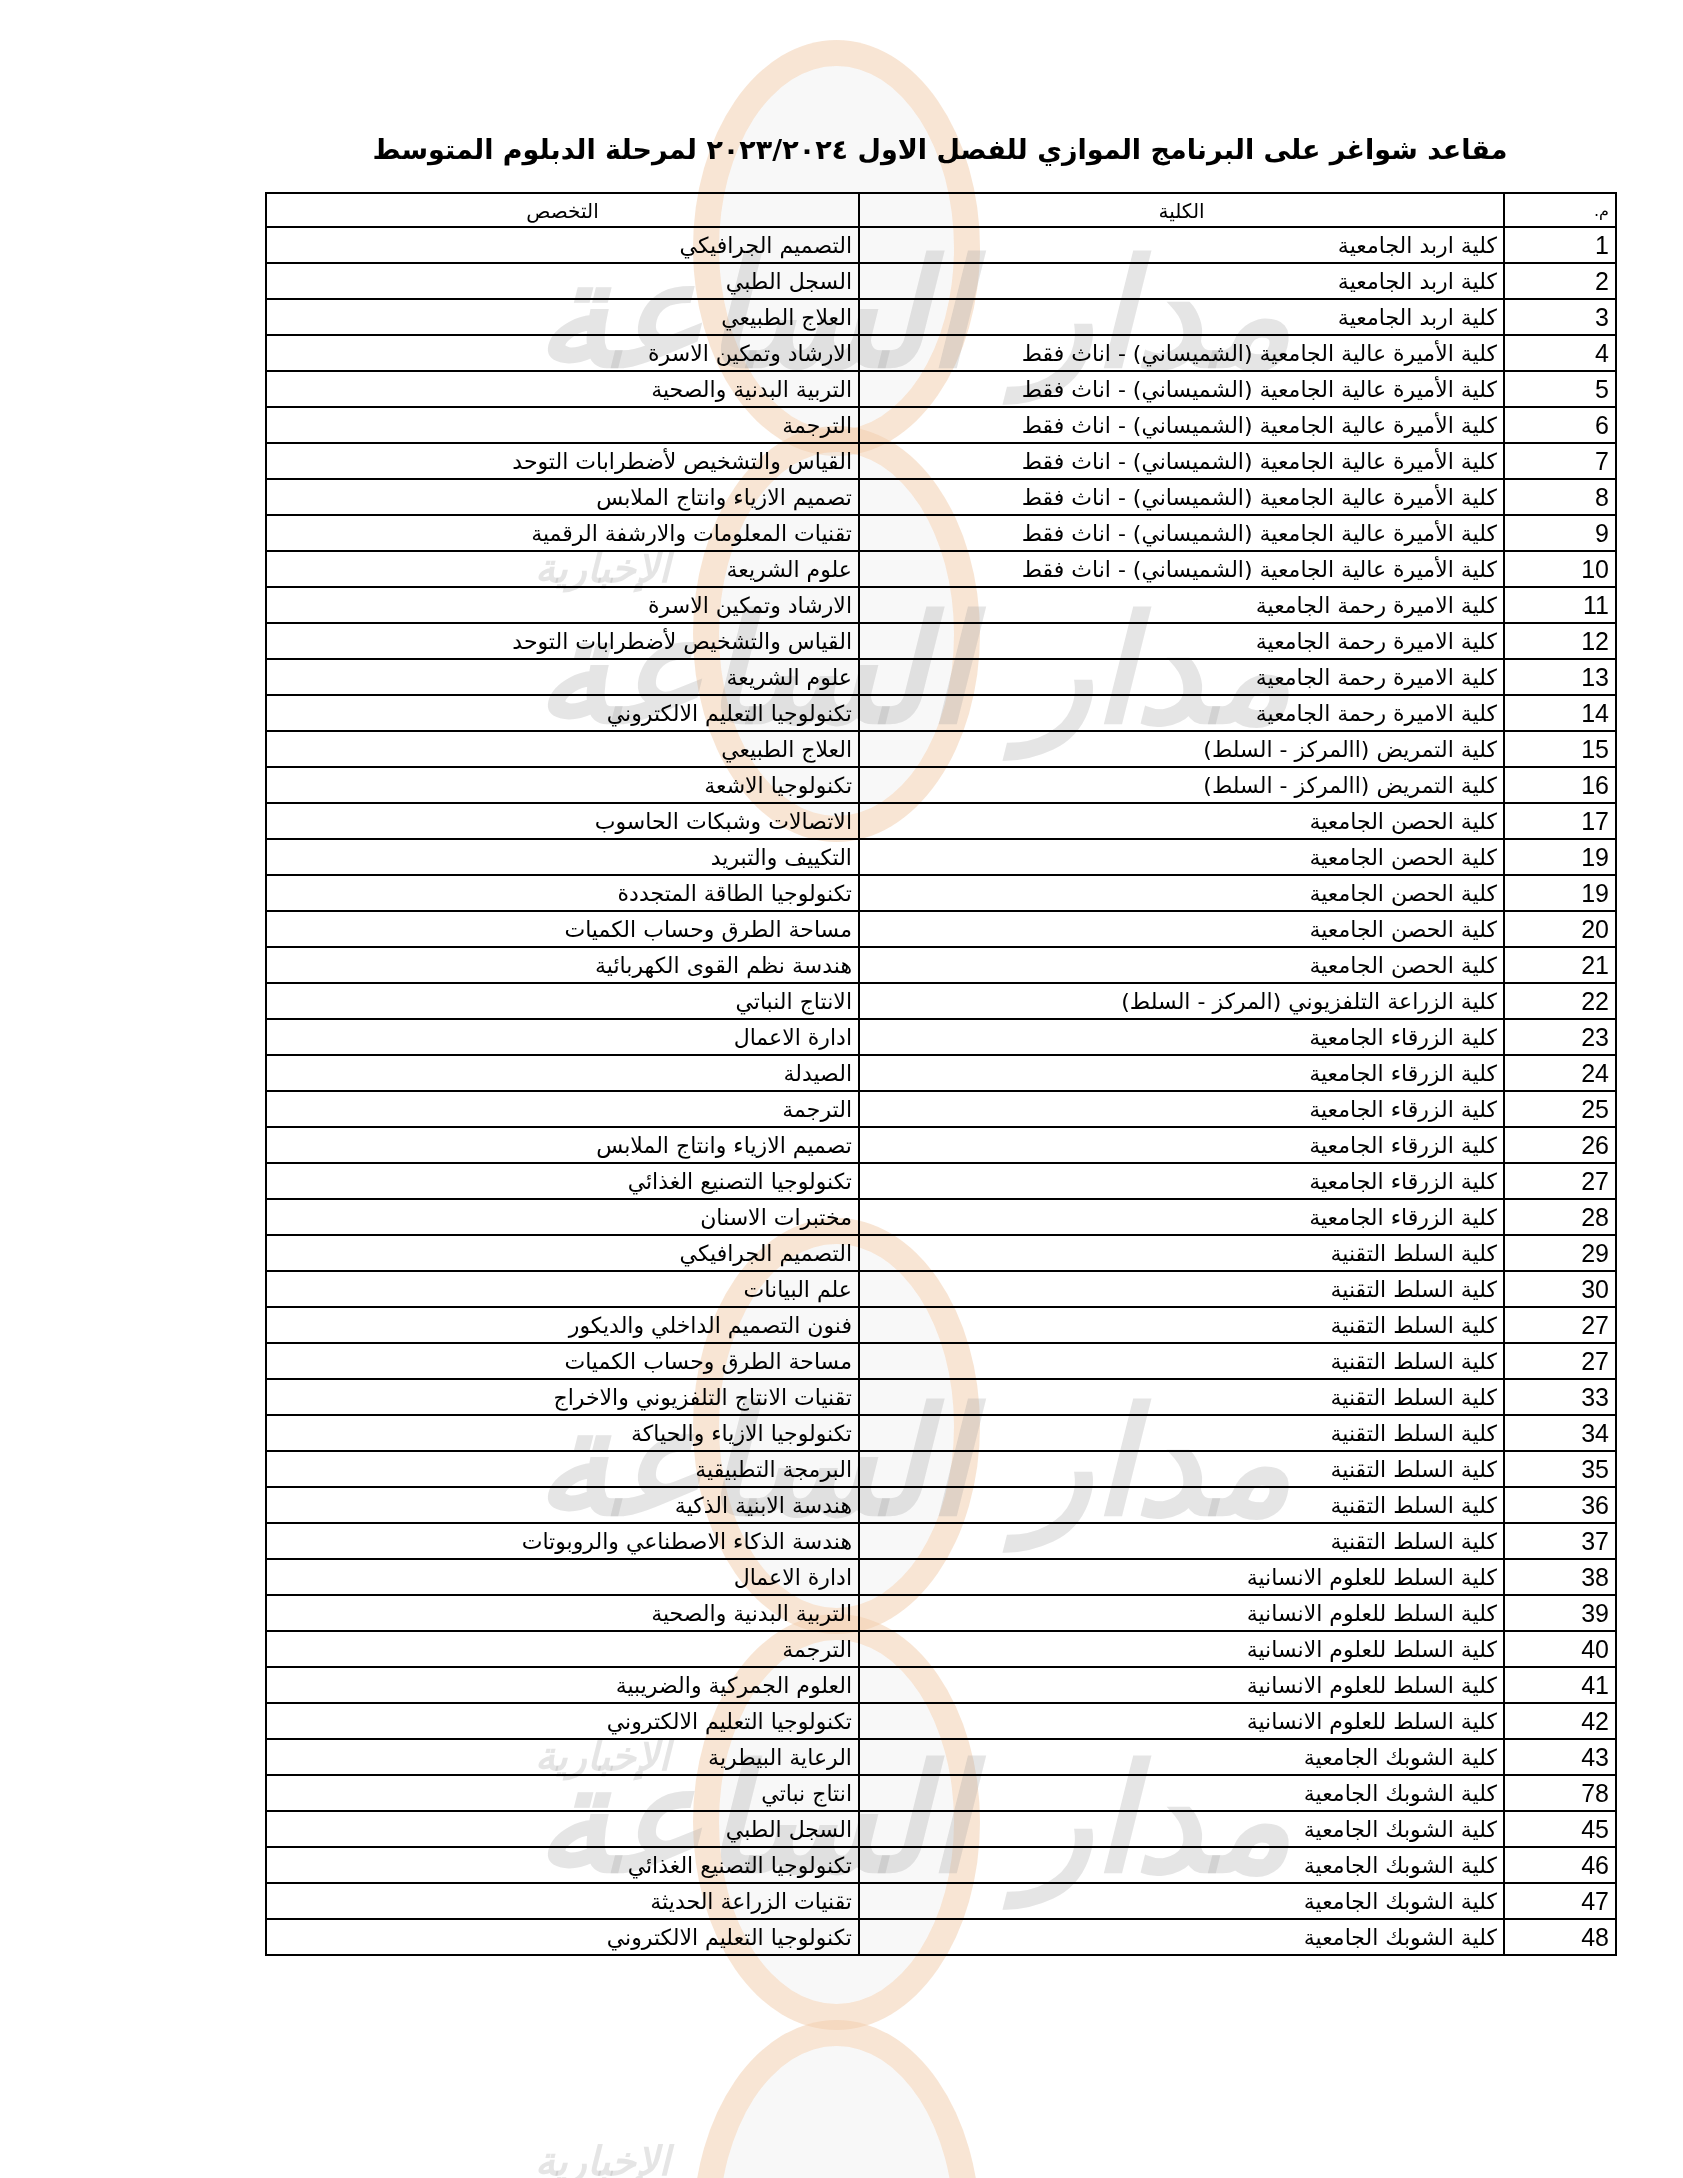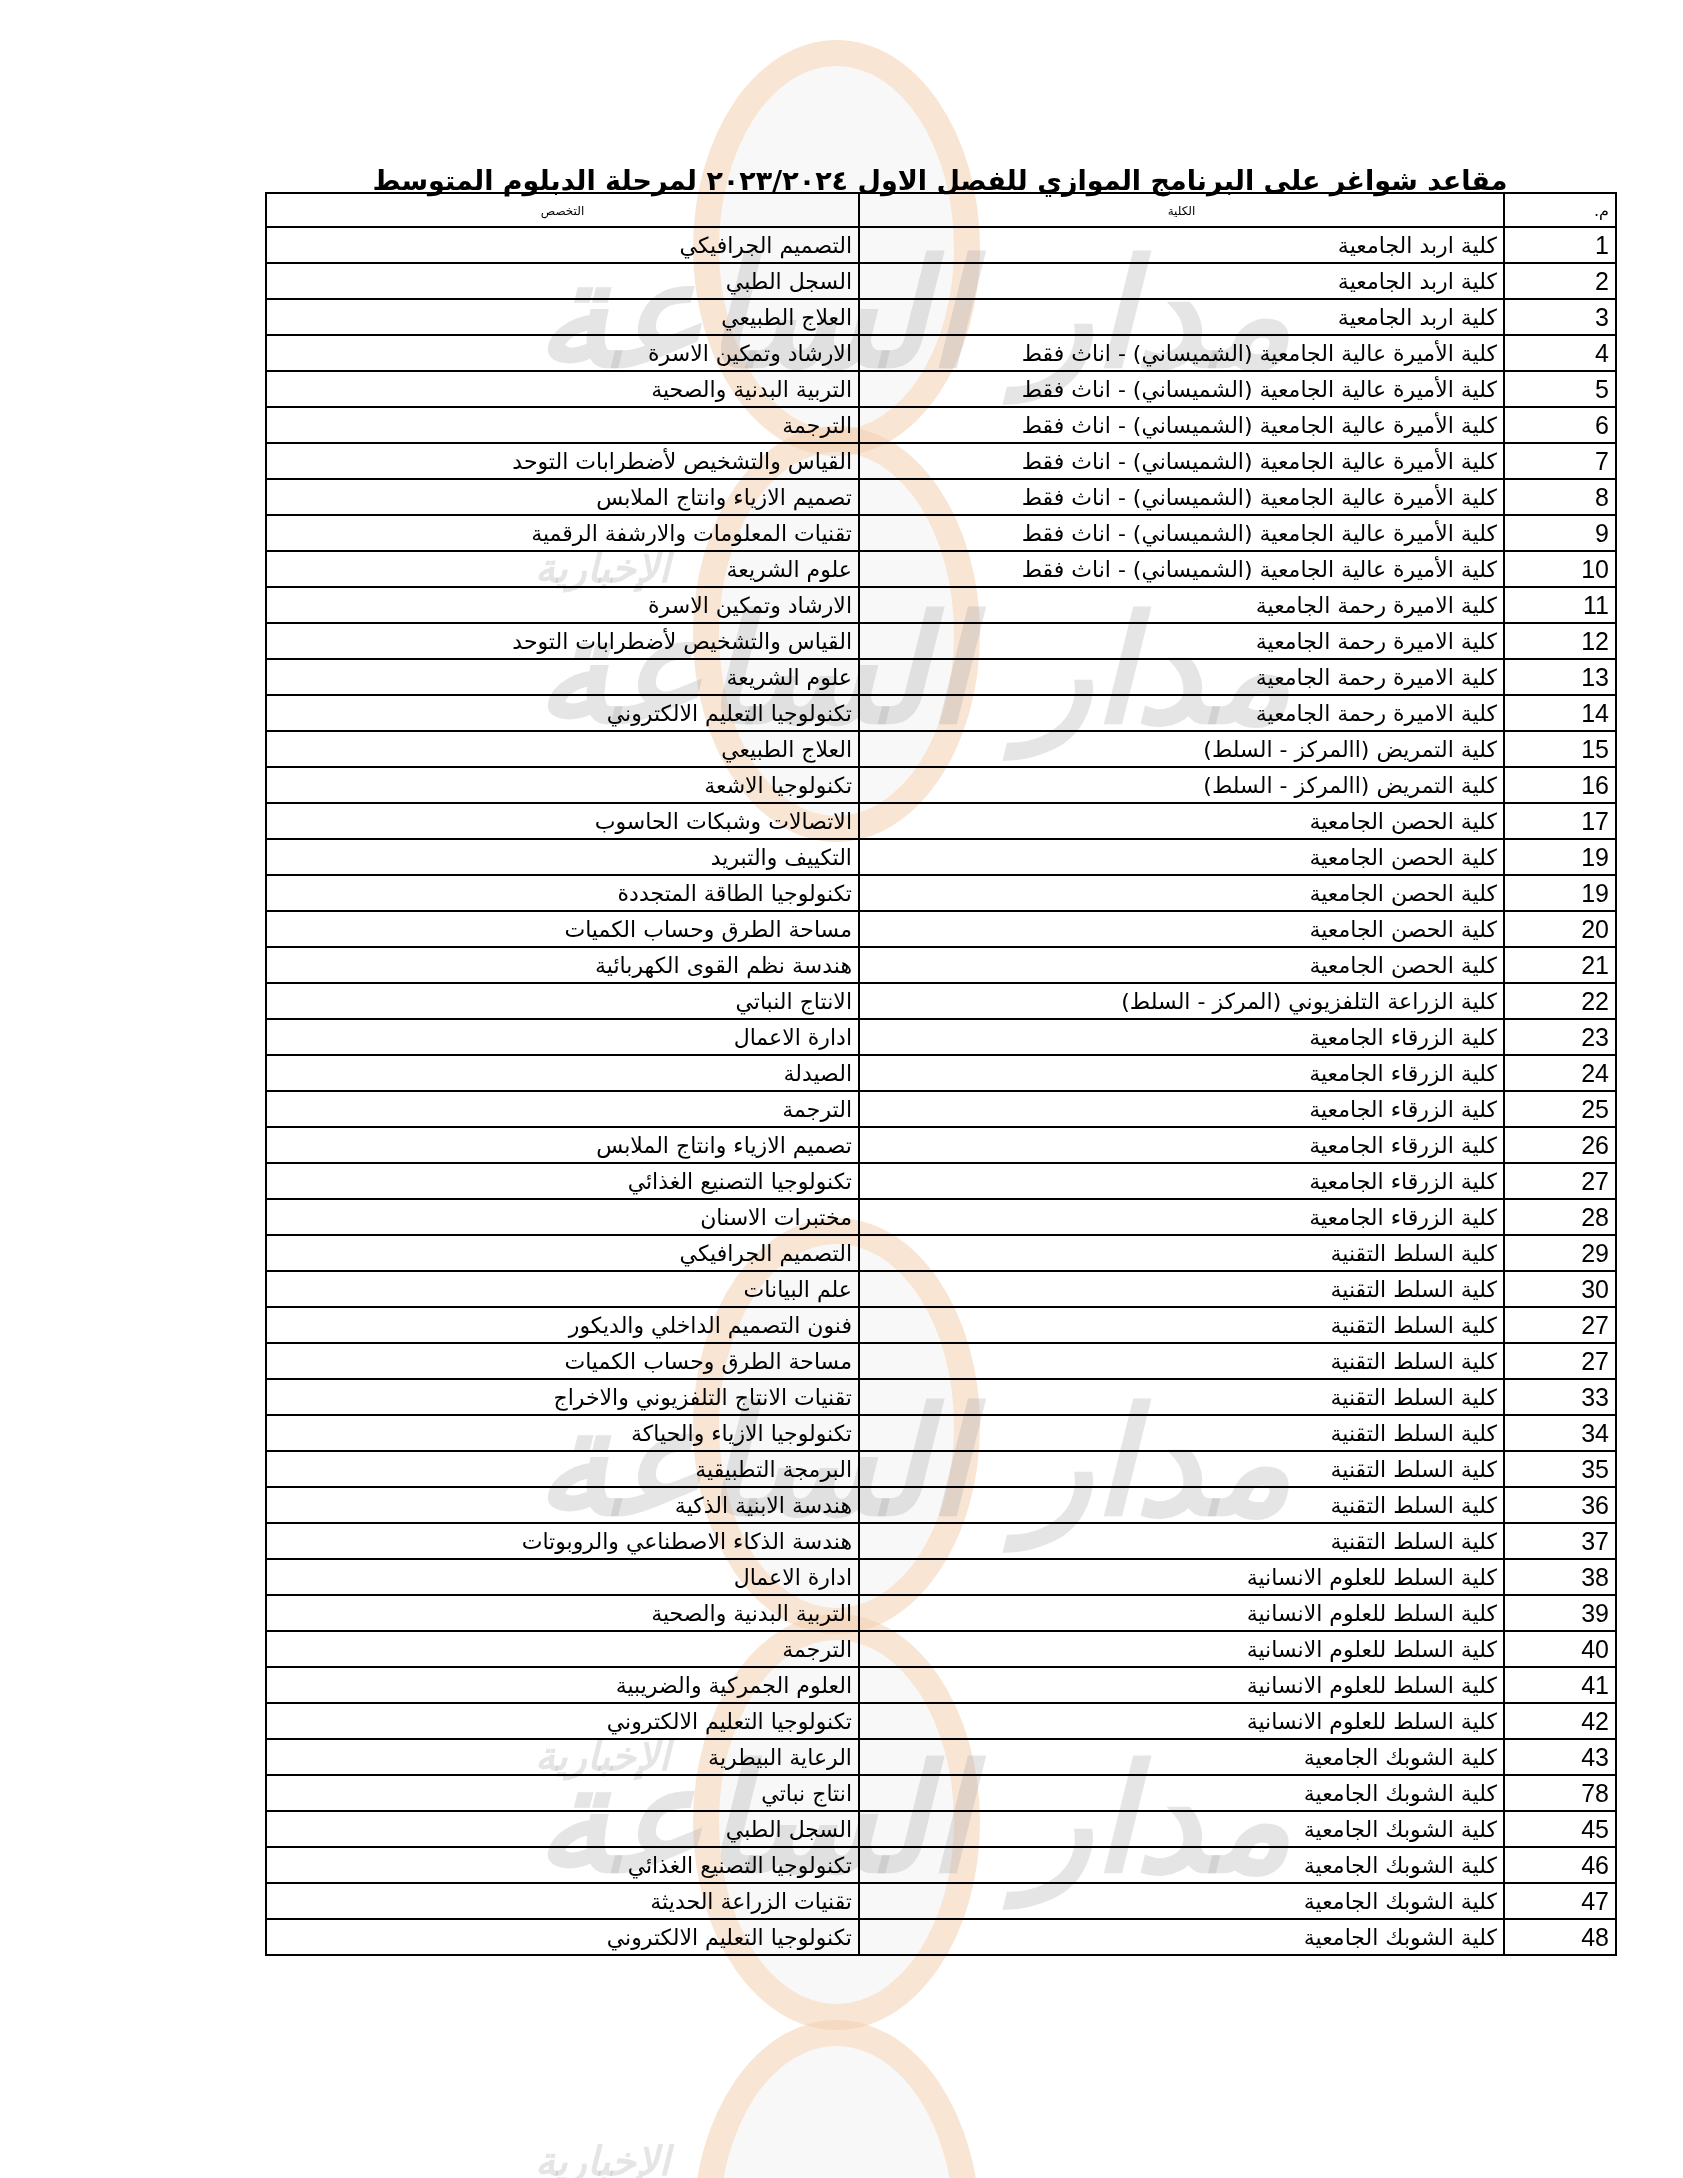--- a/index.html
+++ b/index.html
@@ -11,34 +11,34 @@
       position: absolute; border-radius: 50%;
       border: 26px solid rgba(248,180,120,0.28);
       background: rgba(235,235,235,0.35);
       box-sizing: border-box; pointer-events: none;
     }
     .wm-text {
       position: absolute; color: rgba(160,160,160,0.28); font-family: "DejaVu Sans", sans-serif;
       font-weight: bold; pointer-events: none; direction: rtl; white-space: nowrap; font-style: italic;
     }
     .title {
-      position: absolute; left: 265px; width: 1350px; top: 163px; text-align: center;
+      position: absolute; left: 265px; width: 1350px; top: 132px; text-align: center;
       direction: rtl; font-family: "DejaVu Sans", sans-serif; font-weight: bold; font-size: 27px;
       line-height: 36px;
     }
     table.seats {
       position: absolute; left: 265px; top: 192px; width: 1350px;
       border-collapse: collapse; direction: rtl; table-layout: fixed;
       font-family: "DejaVu Sans", sans-serif;
     }
     table.seats td, table.seats th {
       border: 2px solid #000; padding: 0 6px; white-space: nowrap; overflow: hidden;
       font-size: 22px; font-weight: normal; vertical-align: bottom;
     }
-    table.seats th { height: 32px; line-height: 30px; font-size: 12px; }
+    table.seats th { height: 32px; line-height: 30px; font-size: 20px; }
     table.seats th.col-num { text-align: right; font-size: 16px; }
     table.seats td { height: 34px; line-height: 33px; text-align: right; }
     table.seats td.num { font-family: "Liberation Sans", sans-serif; font-size: 25px; }
     col.c-num { width: 112px; }
     col.c-college { width: 645px; }
     col.c-spec { width: 593px; }
   </style>
 </head>
 <body>
 

